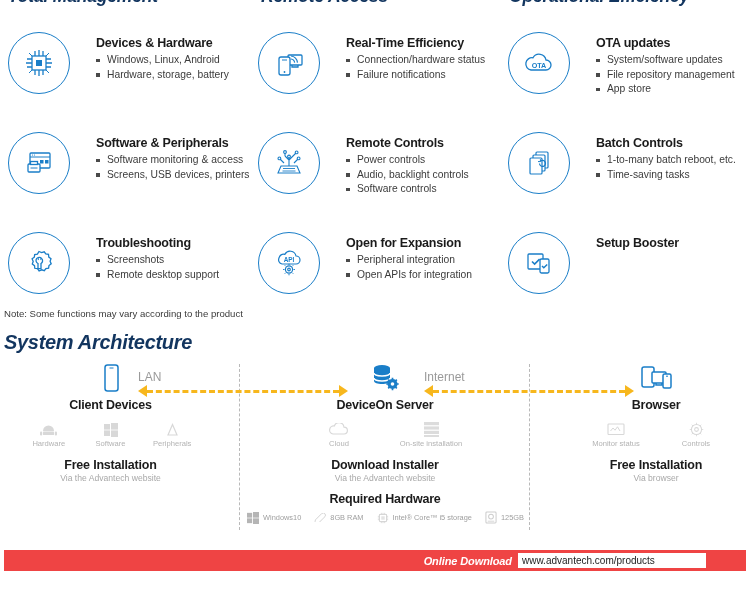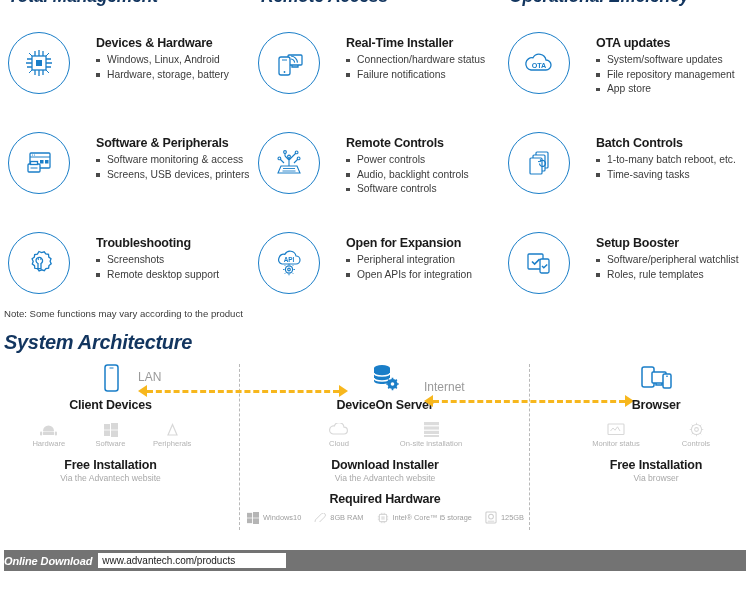--- a/index.html
+++ b/index.html
@@ -117,22 +117,22 @@
   .reqhw { position: absolute; top: 130px; left: 240px; width: 290px; text-align: center; }
   .reqhw .rq-title { font-size: 12.5px; font-weight: bold; color: #1b1b1b; letter-spacing: -0.2px; }
   .hw-row { display: flex; justify-content: center; align-items: center; margin-top: 5px; }
   .hw-item { display: flex; align-items: center; margin: 0 6px; }
   .hw-item .hw-glyph { width: 14px; height: 13px; display: flex; align-items: center; justify-content: center; }
   .hw-item .hw-label { font-size: 7.4px; color: #9e9e9e; margin-left: 3px; white-space: nowrap; }
 
   
   .bottombar {
     position: absolute; left: 4px; top: 550px; width: 742px; height: 21px;
-    background: #737373;
-    display: flex; align-items: center; 
+    background: #ef4444;
+    display: flex; align-items: center; justify-content: flex-end;
   }
   .bb-label {
     font-size: 11px; font-weight: bold; font-style: italic; color: #ffffff;
     margin-right: 6px; letter-spacing: -0.1px;
   }
   .bb-url {
     background: #ffffff; color: #1b1b1b; font-size: 10px;
     width: 188px; height: 15px; line-height: 15px;
     padding-left: 4px; margin-right: 40px;
   }
@@ -173,21 +173,21 @@
         <svg width="34" height="34" viewBox="0 0 34 34" fill="none" stroke="#1a7ec8" stroke-width="1.3">
           <rect x="16" y="9" width="14" height="10" rx="1"></rect>
           <path d="M20 19v2h6v-2"></path>
           <rect x="7" y="11" width="11" height="18" rx="2" fill="#fff"></rect>
           <path d="M10 14h5" stroke-width="1"></path>
           <circle cx="12.5" cy="26" r="0.9" fill="#1a7ec8" stroke="none"></circle>
           <path d="M19 13a4 4 0 013.6 3.6M19 10a7 7 0 016.5 6.6" stroke-width="1.2"></path>
         </svg>
       </div>
       <div class="txt">
-        <div class="ftitle">Real-Time Installer</div>
+        <div class="ftitle">Real-Time Efficiency</div>
         <ul>
           <li>Connection/hardware status</li>
           <li>Failure notifications</li>
         </ul>
       </div>
     </div>
 
     <div class="feature">
       <div class="circle">
         <svg width="36" height="34" viewBox="0 0 36 34" fill="none" stroke="#1a7ec8" stroke-width="1.3">
@@ -310,24 +310,20 @@
       <div class="circle">
         <svg width="34" height="34" viewBox="0 0 34 34" fill="none" stroke="#1a7ec8" stroke-width="1.3">
           <rect x="6" y="8" width="15" height="15" rx="1"></rect>
           <path d="M10 15.5l2.6 2.6 5-5" stroke-width="1.6"></path>
           <rect x="18" y="13" width="9" height="14" rx="1.4" fill="#fff"></rect>
           <path d="M20 20l1.8 1.8 3.4-3.4" stroke-width="1.4"></path>
         </svg>
       </div>
       <div class="txt">
         <div class="ftitle">Setup Booster</div>
-        <ul>
-          <li>Software/peripheral watchlist</li>
-          <li>Roles, rule templates</li>
-        </ul>
       </div>
     </div>
 
   </div>
 
   <div class="note">Note: Some functions may vary according to the product</div>
 
   <div class="sa-title">System Architecture</div>
 
   <div class="arch">
@@ -467,21 +463,21 @@
               <rect x="1" y="1" width="11" height="12" rx="1"></rect>
               <circle cx="6.5" cy="6" r="2.6"></circle>
               <path d="M3 11h7" stroke-width="0.9"></path>
             </svg>
           </div>
           <div class="hw-label">125GB</div>
         </div>
       </div>
     </div>
 
-    <div class="arrow-wrap" style="left:424px; top:33px; width:210px;">
+    <div class="arrow-wrap" style="left:424px; top:23px; width:210px;">
       <div class="arrow-label">Internet</div>
       <div class="arrow-row">
         <div class="tri left"></div>
         <div class="dashline"></div>
         <div class="tri right"></div>
       </div>
     </div>
 
     <div class="node" style="left:566px; top:0; width:180px;">
       <div class="nicon">

